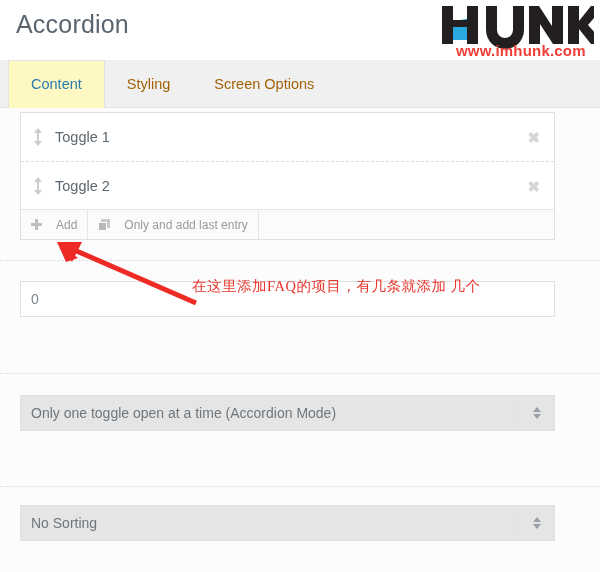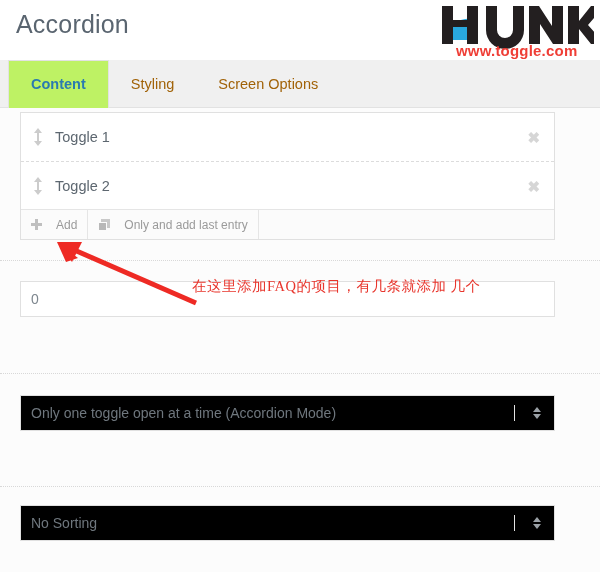--- a/index.html
+++ b/index.html
@@ -56,28 +56,27 @@
   .tab {
     display: flex;
     align-items: center;
     padding: 0 22px;
     font-size: 14.5px;
     color: #a16207;
     cursor: pointer;
     user-select: none;
   }
   .tab.active {
-    background: #bef264;
+    background: #fef9c3;
     color: #2a7ab0;
     border-top: 1px solid #e2e2e2;
     border-left: 1px solid #e2e2e2;
     border-right: 1px solid #e2e2e2;
     margin-bottom: -1px;
     padding-bottom: 1px;
-    font-weight: bold;
   }
 
   
   .content {
     position: relative;
     background: #fcfcfc;
     height: 464px;
   }
 
   .panel {
@@ -189,21 +188,21 @@
     padding: 0 10px;
     outline: none;
   }
 
   .select-wrap {
     position: absolute;
     left: 20px;
     width: 535px;
     height: 36px;
     border: 1px solid #e0e0e0;
-    background: #000000;
+    background: #e5e5e5;
     box-sizing: border-box;
     display: flex;
     align-items: center;
     cursor: pointer;
   }
   .select-value {
     padding-left: 10px;
     font-size: 14px;
     color: #6f777e;
     flex: 1;
@@ -264,21 +263,21 @@
       <rect x="8" y="4" width="11" height="38" fill="#231f20"></rect>
       <rect x="8" y="18" width="36" height="7" fill="#231f20"></rect>
       <rect x="33" y="4" width="11" height="38" fill="#231f20"></rect>
 
       <path d="M52 4 h11 v24 a8 8 0 0 0 16 0 V4 h11 v24 a19 19 0 0 1 -38 0 Z" fill="#231f20"></path>
 
       <path d="M95 4 h10 l13 20 V4 h11 v38 h-10 l-13 -20 v20 h-11 Z" fill="#231f20"></path>
 
       <path d="M134 4 h11 v15 l12 -15 h13 l-16 19 17 19 h-14 l-12 -15 v15 h-11 Z" fill="#231f20"></path>
     </svg>
-    <div style="position:absolute;left:22px;top:40px;font-size:15px;font-weight:bold;color:#ef3e36;letter-spacing:0.2px;font-family:'Liberation Sans',sans-serif;">www.toggle.com</div>
+    <div style="position:absolute;left:22px;top:40px;font-size:15px;font-weight:bold;color:#ef3e36;letter-spacing:0.2px;font-family:'Liberation Sans',sans-serif;">www.imhunk.com</div>
   </div>
 </div>
 
 <div class="tabbar">
   <div class="tab active">
     <span>Content</span>
   </div>
   <div class="tab">
     <span>Styling</span>
   </div>

